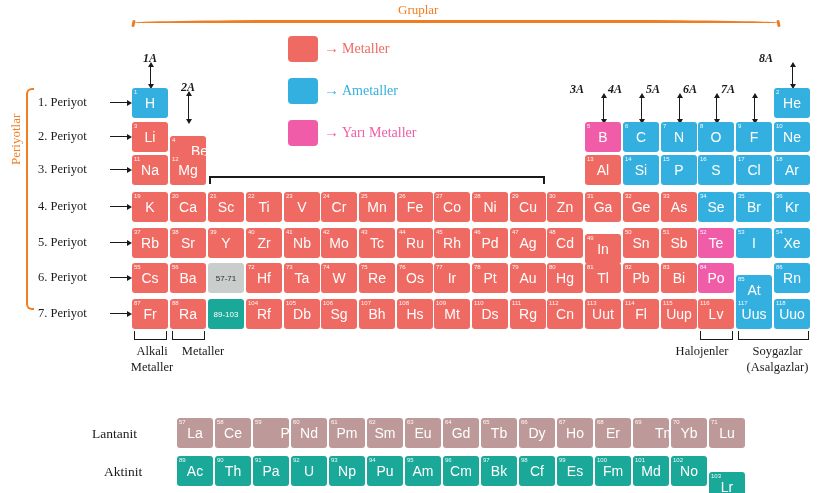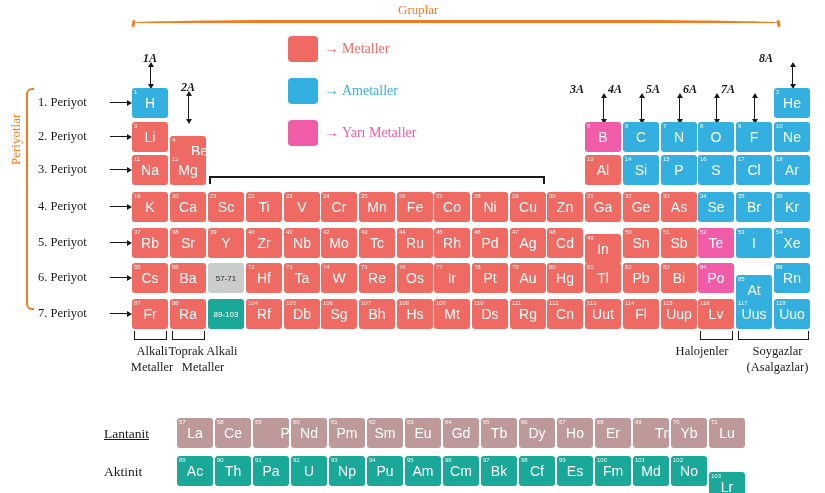--- a/index.html
+++ b/index.html
@@ -620,36 +620,35 @@
     </div>
 
   <div id="bottom-layer">
       <div class="bot-bracket" style="left: 134px; top: 331px; width: 33px;"></div>
       <div class="bot-label" style="left: 112px; top: 344px; width: 80px;">
         <div>Alkali</div>
         <div>Metaller</div>
       </div>
       <div class="bot-bracket" style="left: 172px; top: 331px; width: 33px;"></div>
       <div class="bot-label" style="left: 148px; top: 344px; width: 110px;">
-        <div>Toprak Alkali</div>
         <div>Metaller</div>
       </div>
       <div class="bot-bracket" style="left: 700px; top: 331px; width: 33px;"></div>
       <div class="bot-label" style="left: 652px; top: 344px; width: 100px;">
         <div>Halojenler</div>
       </div>
       <div class="bot-bracket" style="left: 738px; top: 331px; width: 71px;"></div>
       <div class="bot-label" style="left: 730px; top: 344px; width: 95px;">
         <div>Soygazlar</div>
         <div>(Asalgazlar)</div>
       </div>
     </div>
 
   <div id="series-layer">
-      <div class="series-label" style="left: 104px; top: 426px; text-decoration: underline;">Lantanit</div>
+      <div class="series-label" style="left: 92px; top: 426px;">Lantanit</div>
       <div class="series-label" style="left: 104px; top: 464px;">Aktinit</div>
       <div class="cell lant" style="left: 177px; top: 418px;">
         <span class="num">57</span>
         <span class="sym">La</span>
       </div>
       <div class="cell lant" style="left: 215px; top: 418px;">
         <span class="num">58</span>
         <span class="sym">Ce</span>
       </div>
       <div class="cell lant" style="left: 253px; top: 418px; padding-left: 33px;">

